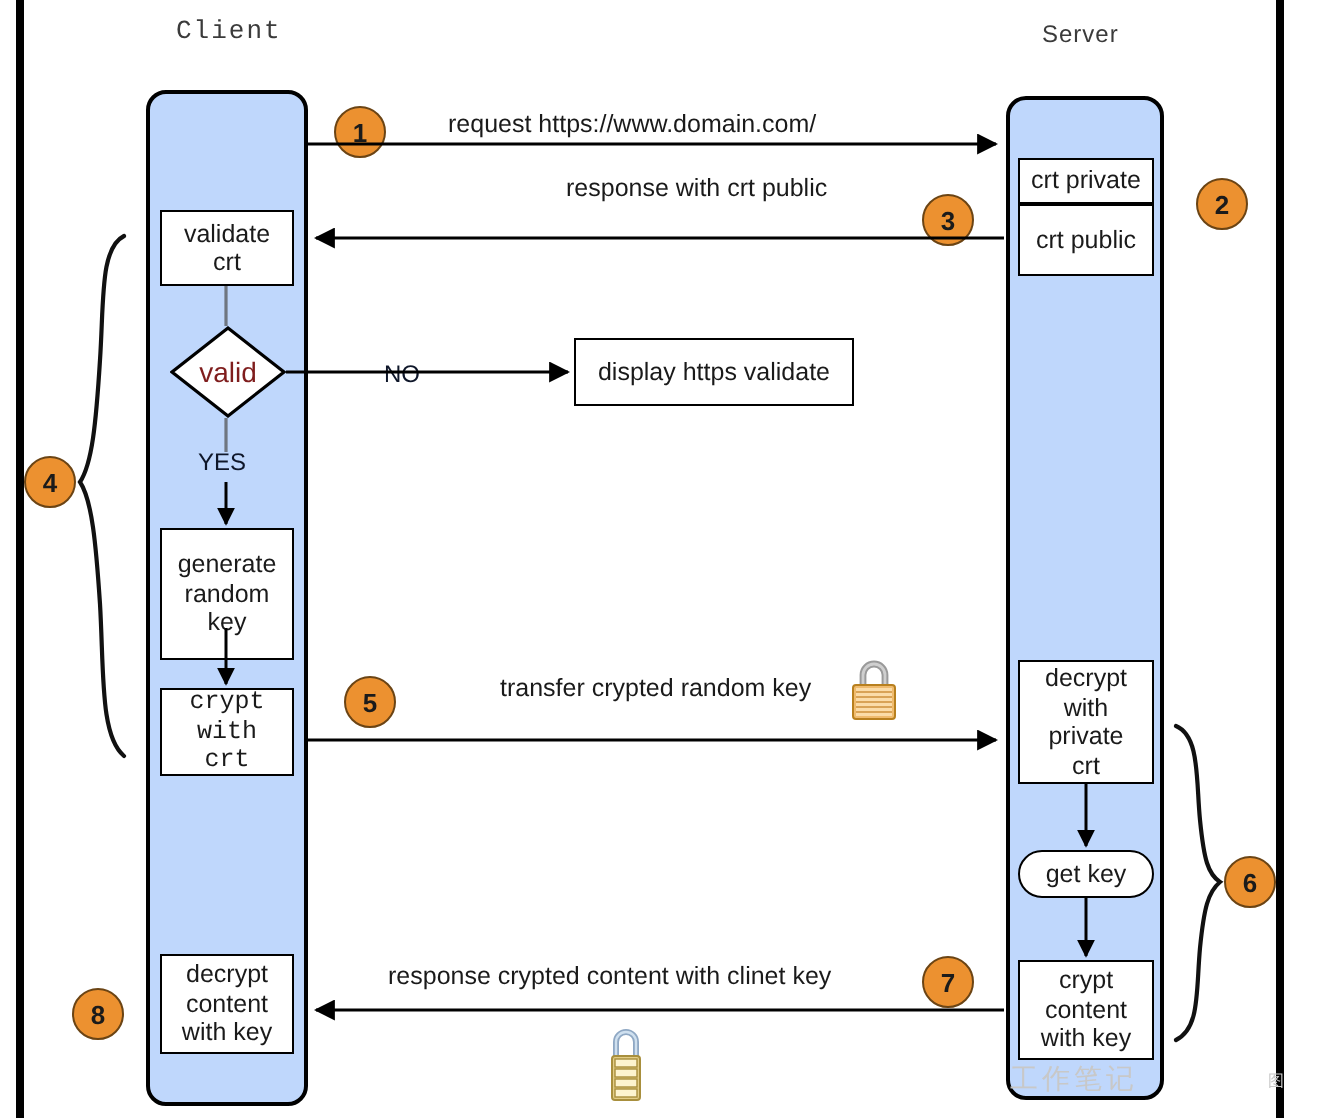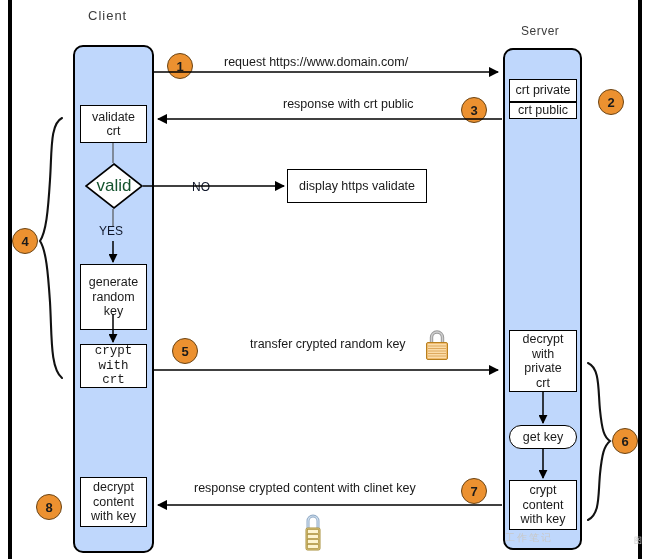--- a/index.html
+++ b/index.html
@@ -26,21 +26,21 @@
   
   .lane {
     position: absolute;
     background: #bfd7fc;
     border: 2px solid #000000;
     border-radius: 10px;
     box-sizing: border-box;
   }
   .lane-title {
     position: absolute;
-    font-family: Liberation Sans, sans-serif;
+    font-family: Liberation Mono, monospace;
     font-size: 13px;
     color: #3b3b3b;
     letter-spacing: 1px;
     white-space: nowrap;
   }
   .lane-title.server {
     font-family: "Liberation Sans", sans-serif;
     font-size: 12px;
     letter-spacing: 0.5px;
   }
@@ -68,22 +68,22 @@
     align-items: center;
     justify-content: center;
   }
   .diamond-shape {
     position: absolute;
     left: 0; top: 0;
     width: 100%; height: 100%;
   }
   .diamond-label {
     position: relative;
-    font-size: 17px;
-    color: #14532d;
+    font-size: 14px;
+    color: #7f1d1d;
     z-index: 2;
   }
 
   
   .step {
     position: absolute;
     width: 26px;
     height: 26px;
     border-radius: 50%;
     background: #ec9130;
@@ -118,21 +118,21 @@
     width: 664px; height: 559px;
     pointer-events: none;
   }
 
   
   .lock { position: absolute; }
 
   
   .watermark {
     position: absolute;
-    font-size: 10px;
+    font-size: 14px;
     color: #c8c8c8;
     white-space: nowrap;
     letter-spacing: 2px;
   }
   .watermark.vertical {
     writing-mode: vertical-rl;
     letter-spacing: 0px;
     font-size: 8px;
   }
 </style>
@@ -140,21 +140,21 @@
 <body>
 
 <div id="canvas">
 
   <div class="frame-line frame-left"></div>
   <div class="frame-line frame-right"></div>
 
   <div class="lane-title" style="left:88px; top:8px;">Client</div>
   <div class="lane" style="left:73px; top:45px; width:81px; height:508px;"></div>
 
-  <div class="lane-title server" style="left:521px; top:24px;">Server</div>
+  <div class="lane-title server" style="left:521px; top:10px;">Server</div>
   <div class="lane" style="left:503px; top:48px; width:79px; height:502px;"></div>
 
   <div class="box" style="left:80px; top:105px; width:67px; height:38px;">validate
 crt</div>
 
   <div class="diamond-wrap" style="left:85px; top:163px; width:58px; height:46px;">
     <svg class="diamond-shape" viewBox="0 0 58 46" preserveAspectRatio="none">
       <polygon points="29,1 57,23 29,45 1,23" fill="#ffffff" stroke="#000000" stroke-width="1.6"></polygon>
     </svg>
     <span class="diamond-label">valid</span>
@@ -165,37 +165,37 @@
 key</div>
 
   <div class="box" style="left:80px; top:344px; width:67px; height:44px;font-family:Liberation Mono, monospace;">crypt with
 crt</div>
 
   <div class="box" style="left:80px; top:477px; width:67px; height:50px;">decrypt
 content
 with key</div>
 
   <div class="box" style="left:509px; top:79px; width:68px; height:23px;">crt private</div>
-  <div class="box" style="left:509px; top:102px; width:68px; height:17px;">crt public</div>
+  <div class="box" style="left:509px; top:102px; width:68px; height:36px;">crt public</div>
 
   <div class="box" style="left:509px; top:330px; width:68px; height:62px;">decrypt
 with
 private
 crt</div>
 
   <div class="box" style="left:509px; top:425px; width:68px; height:24px;border-radius:12px;">get key</div>
 
   <div class="box" style="left:509px; top:480px; width:68px; height:50px;">crypt
 content
 with key</div>
 
   <div class="box" style="left:287px; top:169px; width:140px; height:34px;">display https validate</div>
 
   <div class="msg" style="left:224px; top:55px;">request https://www.domain.com/</div>
-  <div class="msg" style="left:283px; top:97px;">response with crt public</div>
+  <div class="msg" style="left:283px; top:87px;">response with crt public</div>
   <div class="msg" style="left:226px; top:337px;margin-left:24px;">transfer crypted random key</div>
   <div class="msg" style="left:194px; top:481px;">response crypted content with clinet key</div>
 
   <div class="small-label" style="left:192px; top:180px;">NO</div>
   <div class="small-label" style="left:99px; top:224px;">YES</div>
 
   <div class="step" style="left:167px; top:53px;">1</div>
   <div class="step" style="left:598px; top:89px;">2</div>
   <div class="step" style="left:461px; top:97px;">3</div>
   <div class="step" style="left:12px; top:228px;">4</div>

